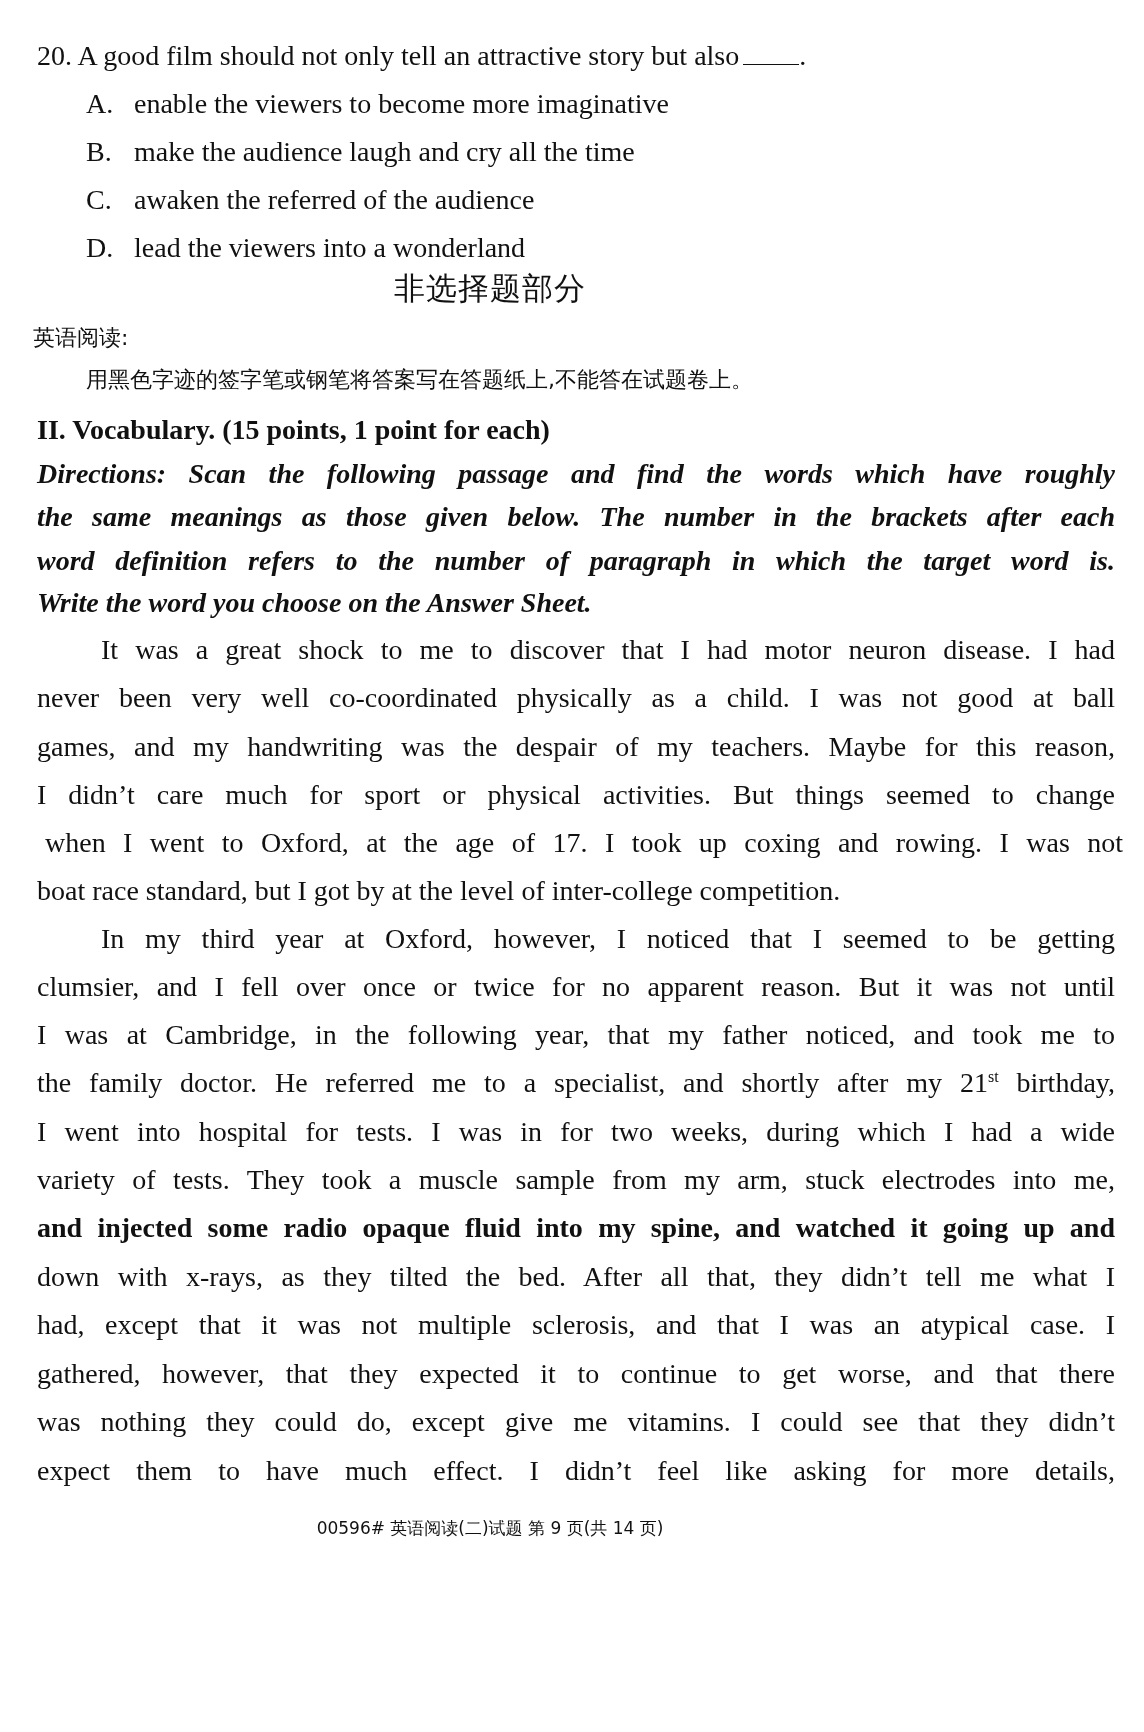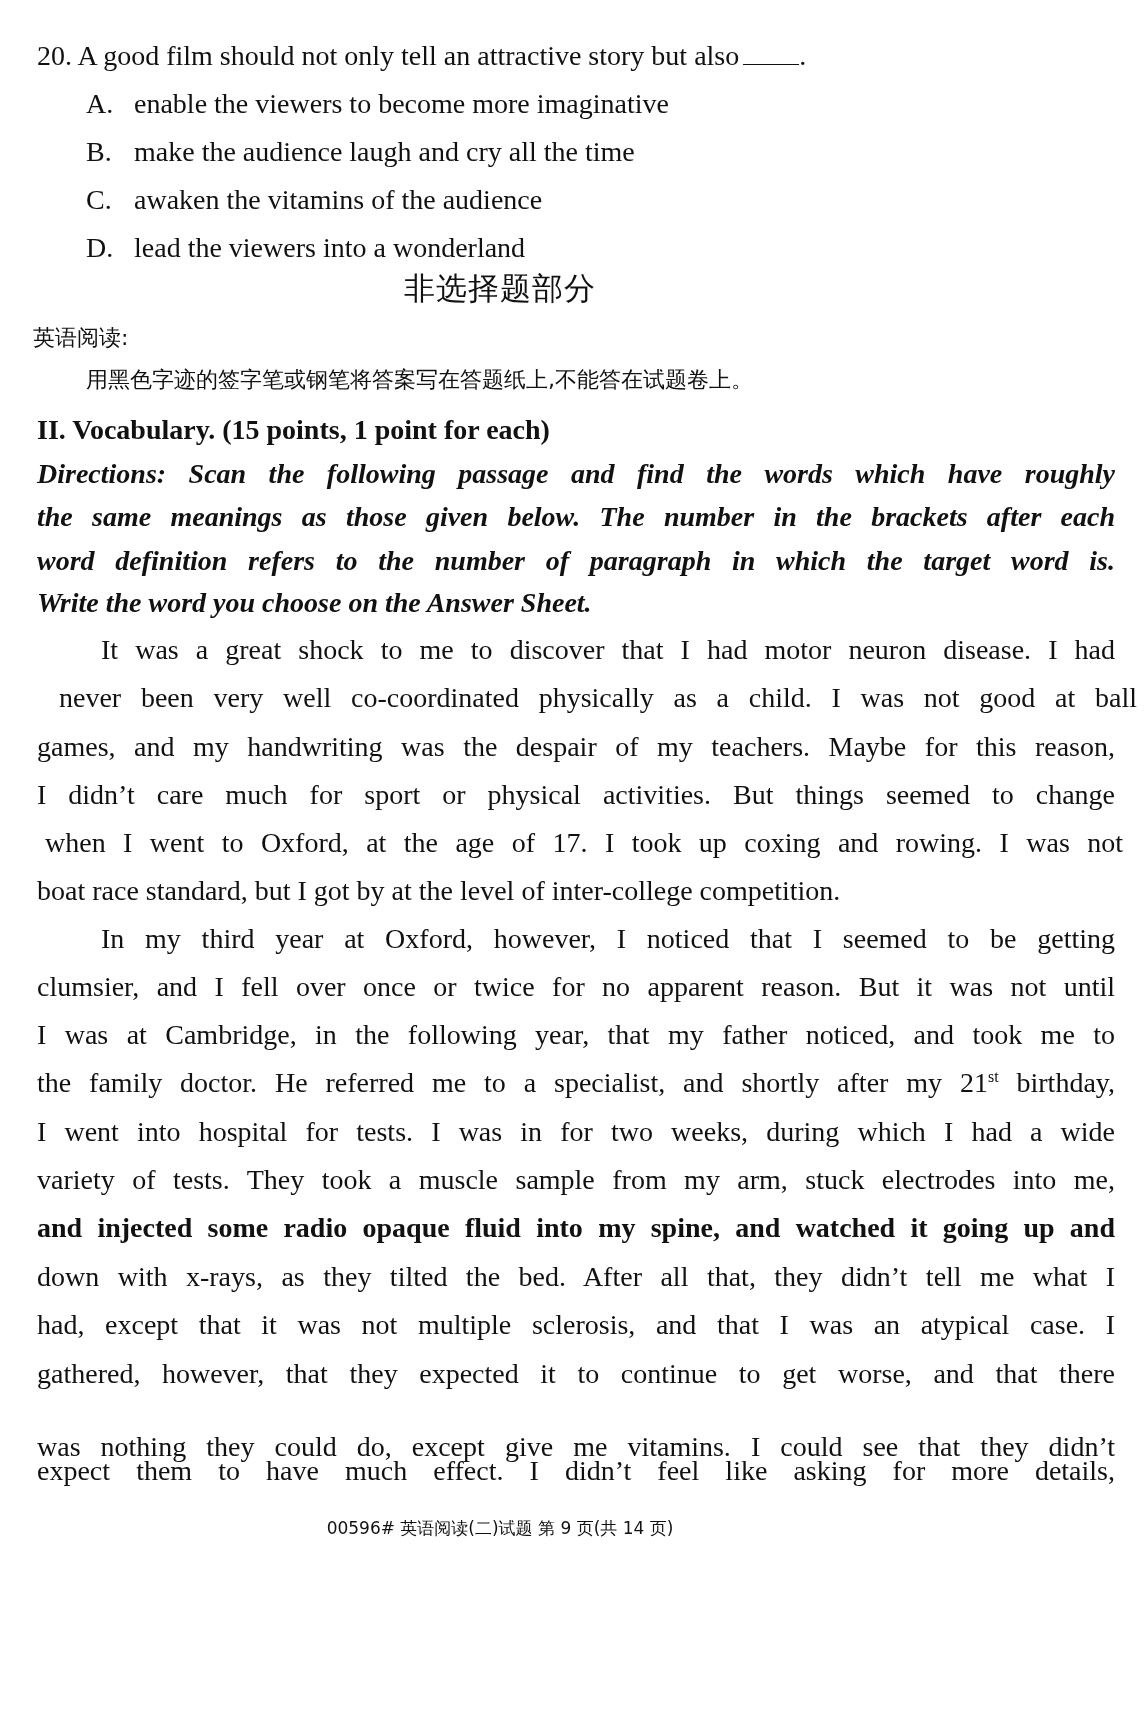--- a/index.html
+++ b/index.html
@@ -7,21 +7,21 @@
     width: 1144px; height: 1732px; position: relative; overflow: hidden;
     font-family: "Liberation Serif", "DejaVu Serif", serif;
     color: #111;
   }
   .line {
     position: absolute; left: 37px; white-space: nowrap;
     font-size: 28px; line-height: 40px;
   }
   .opt { left: 86px; }
   .opt .letter { display: inline-block; width: 48px; }
-  .center { left: 12px; width: 976px; text-align: center; }
+  .center { left: 2px; width: 976px; text-align: center; }
   .cn-title { font-family: "DejaVu Sans", sans-serif; font-size: 31px; letter-spacing: 1px; }
   .cn { font-family: "DejaVu Sans", sans-serif; font-size: 22px; }
   .bold { font-weight: bold; }
   .ital { font-style: italic; font-weight: bold; }
   .just {
     left: 37px; width: 1078px; text-align: justify; text-align-last: justify;
     white-space: normal; display: block;
   }
   .last { text-align-last: left; }
   .indent { text-indent: 64px; }
@@ -35,53 +35,53 @@
 <div class="line" style="top:36px;">
   <span>20. A good film should not only tell an attractive story but also</span><span class="blank"></span><span>.</span>
 </div>
 <div class="line opt" style="top:84px;">
   <span class="letter">A.</span><span>enable the viewers to become more imaginative</span>
 </div>
 <div class="line opt" style="top:132px;">
   <span class="letter">B.</span><span>make the audience laugh and cry all the time</span>
 </div>
 <div class="line opt" style="top:180px;">
-  <span class="letter">C.</span><span>awaken the vitamins of the audience</span>
+  <span class="letter">C.</span><span>awaken the referred of the audience</span>
 </div>
 <div class="line opt" style="top:228px;">
   <span class="letter">D.</span><span>lead the viewers into a wonderland</span>
 </div>
 
 <div class="line center cn-title" style="top:268px;">非选择题部分</div>
 
 <div class="line cn" style="top:318px; left:33px;">英语阅读:</div>
 <div class="line cn" style="top:360px; left:86px;">用黑色字迹的签字笔或钢笔将答案写在答题纸上,不能答在试题卷上。</div>
 
 <div class="line bold" style="top:410px;">II. Vocabulary. (15 points, 1 point for each)</div>
 
 <div class="line ital just" style="top:454px;">Directions: Scan the following passage and find the words which have roughly</div>
 <div class="line ital just" style="top:497px;">the same meanings as those given below. The number in the brackets after each</div>
 <div class="line ital just" style="top:516px;margin-top:25px;">word definition refers to the number of paragraph in which the target word is.</div>
 <div class="line ital just last" style="top:583px;">Write the word you choose on the Answer Sheet.</div>
 
 <div class="line just indent" style="top:630px;">It was a great shock to me to discover that I had motor neuron disease. I had</div>
-<div class="line just" style="top:678px;margin-left:22px;">never been very well co-coordinated physically as a child. I was not good at ball</div>
+<div class="line just" style="top:678px;">never been very well co-coordinated physically as a child. I was not good at ball</div>
 <div class="line just" style="top:727px;">games, and my handwriting was the despair of my teachers. Maybe for this reason,</div>
 <div class="line just" style="top:775px;">I didn’t care much for sport or physical activities. But things seemed to change</div>
 <div class="line just" style="top:823px;margin-left:8px;">when I went to Oxford, at the age of 17. I took up coxing and rowing. I was not</div>
 <div class="line just last" style="top:871px;">boat race standard, but I got by at the level of inter-college competition.</div>
 
 <div class="line just indent" style="top:919px;">In my third year at Oxford, however, I noticed that I seemed to be getting</div>
 <div class="line just" style="top:967px;">clumsier, and I fell over once or twice for no apparent reason. But it was not until</div>
 <div class="line just" style="top:1015px;">I was at Cambridge, in the following year, that my father noticed, and took me to</div>
 <div class="line just" style="top:1063px;">
   <span>the family doctor. He referred me to a specialist, and shortly after my 21</span><sup>st</sup><span> birthday,</span>
 </div>
 <div class="line just" style="top:1112px;">I went into hospital for tests. I was in for two weeks, during which I had a wide</div>
 <div class="line just" style="top:1160px;">variety of tests. They took a muscle sample from my arm, stuck electrodes into me,</div>
 <div class="line just" style="top:1208px;font-weight:bold;">and injected some radio opaque fluid into my spine, and watched it going up and</div>
 <div class="line just" style="top:1257px;">down with x-rays, as they tilted the bed. After all that, they didn’t tell me what I</div>
 <div class="line just" style="top:1305px;">had, except that it was not multiple sclerosis, and that I was an atypical case. I</div>
 <div class="line just" style="top:1354px;">gathered, however, that they expected it to continue to get worse, and that there</div>
-<div class="line just" style="top:1402px;margin-top:25px;">was nothing they could do, except give me vitamins. I could see that they didn’t</div>
+<div class="line just" style="top:1402px;">was nothing they could do, except give me vitamins. I could see that they didn’t</div>
 <div class="line just" style="top:1451px;">expect them to have much effect. I didn’t feel like asking for more details,</div>
 
 <div class="line center footer cn" style="top:1508px; font-size:17px;">00596# 英语阅读(二)试题 第 9 页(共 14 页)</div>
 
 </body></html>

